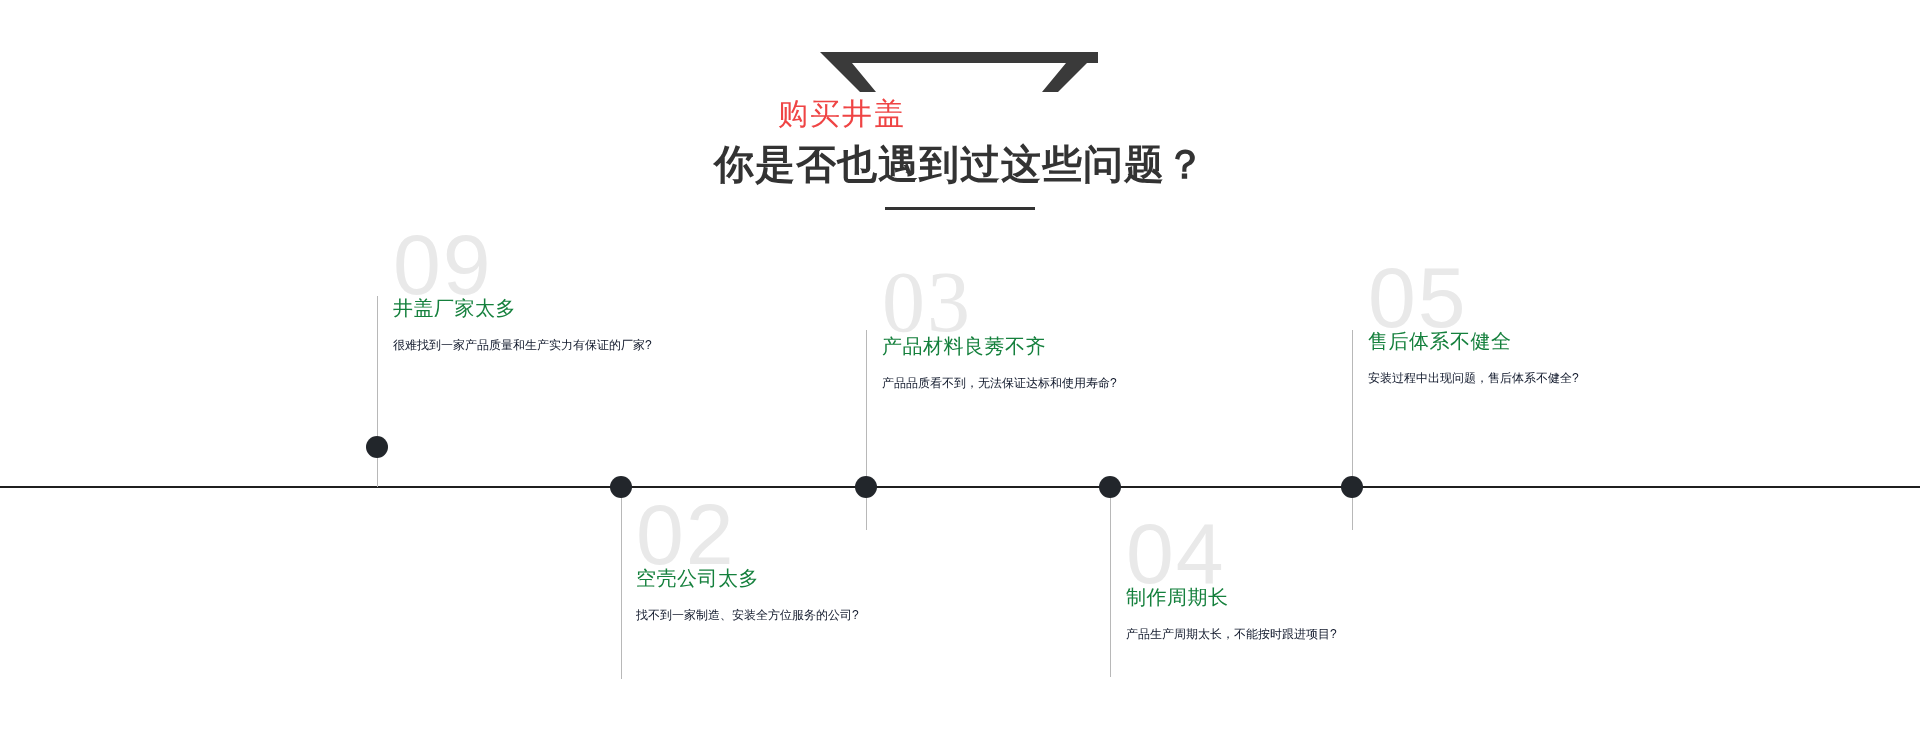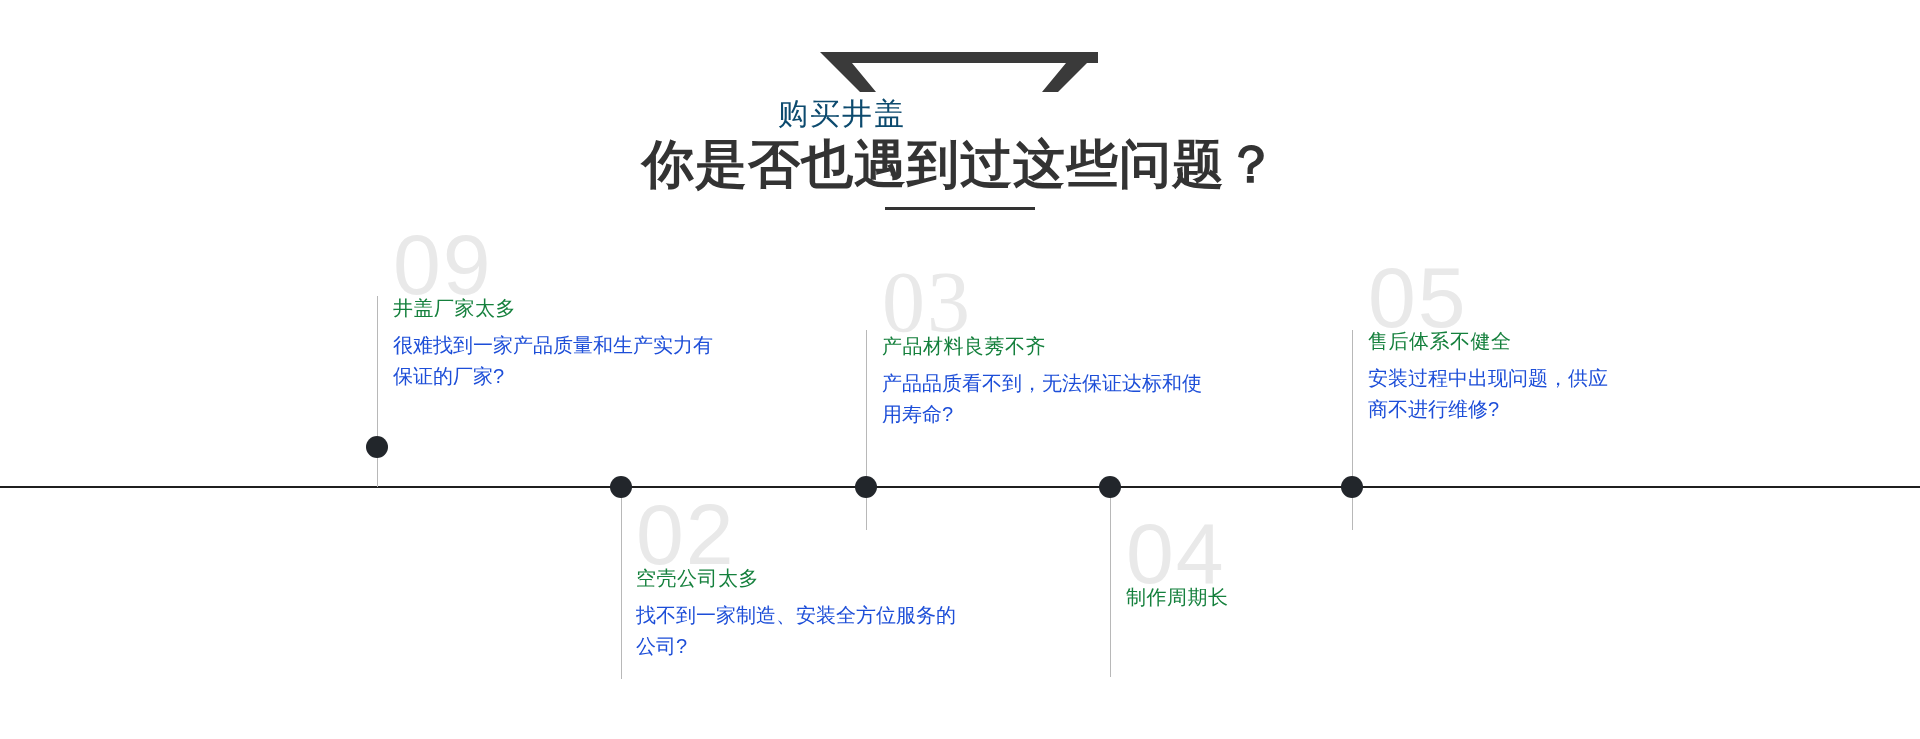--- a/index.html
+++ b/index.html
@@ -35,31 +35,31 @@
   .bracket svg { display: block; }
 
   .subtitle {
     position: absolute;
     left: 0;
     top: 96px;
     width: 1684px;
     text-align: center;
     font-size: 30px;
     line-height: 36px;
-    color: #0c4a6e;
+    color: #ef4444;
     letter-spacing: 2px;
     font-weight: 400;
   }
   .maintitle {
     position: absolute;
     left: 0;
     top: 136px;
     width: 1920px;
     text-align: center;
-    font-size: 52px;
+    font-size: 40px;
     line-height: 56px;
     color: #333333;
     font-weight: 700;
     letter-spacing: 1px;
   }
   .title-rule {
     position: absolute;
     left: 885px;
     top: 207px;
     width: 150px;
@@ -120,23 +120,23 @@
     font-size: 20px;
     line-height: 26px;
     font-weight: 400;
     color: #15803d;
     letter-spacing: 0.5px;
     white-space: nowrap;
   }
   .item-desc {
     position: relative;
     margin-top: 9px;
-    font-size: 20px;
+    font-size: 12px;
     line-height: 31px;
-    color: #1d4ed8;
+    color: #0f172a;
     width: 320px;
   }
   .item-desc.narrow { width: 245px; }
 </style>
 </head>
 <body>
 
 <div id="stage">
 
   <div id="header">
@@ -196,22 +196,23 @@
 
     <div class="item" style="left:882px; top:333px;">
       <div class="ghost-num" style="left:0; top:-74px;font-family:Liberation Serif, serif;">03</div>
       <div class="item-title">产品材料良莠不齐</div>
       <div class="item-desc">产品品质看不到，无法保证达标和使用寿命?</div>
     </div>
 
     <div class="item" style="left:1126px; top:584px;">
       <div class="ghost-num" style="left:0; top:-74px;">04</div>
       <div class="item-title">制作周期长</div>
+      <div class="item-desc">产品生产周期太长，不能按时跟进项目?</div>
     </div>
 
     <div class="item" style="left:1368px; top:328px;">
       <div class="ghost-num" style="left:0; top:-74px;">05</div>
       <div class="item-title">售后体系不健全</div>
-      <div class="item-desc narrow">安装过程中出现问题，供应商不进行维修?</div>
+      <div class="item-desc narrow">安装过程中出现问题，售后体系不健全?</div>
     </div>
 
   </div>
 </div>
 
 </body></html>

